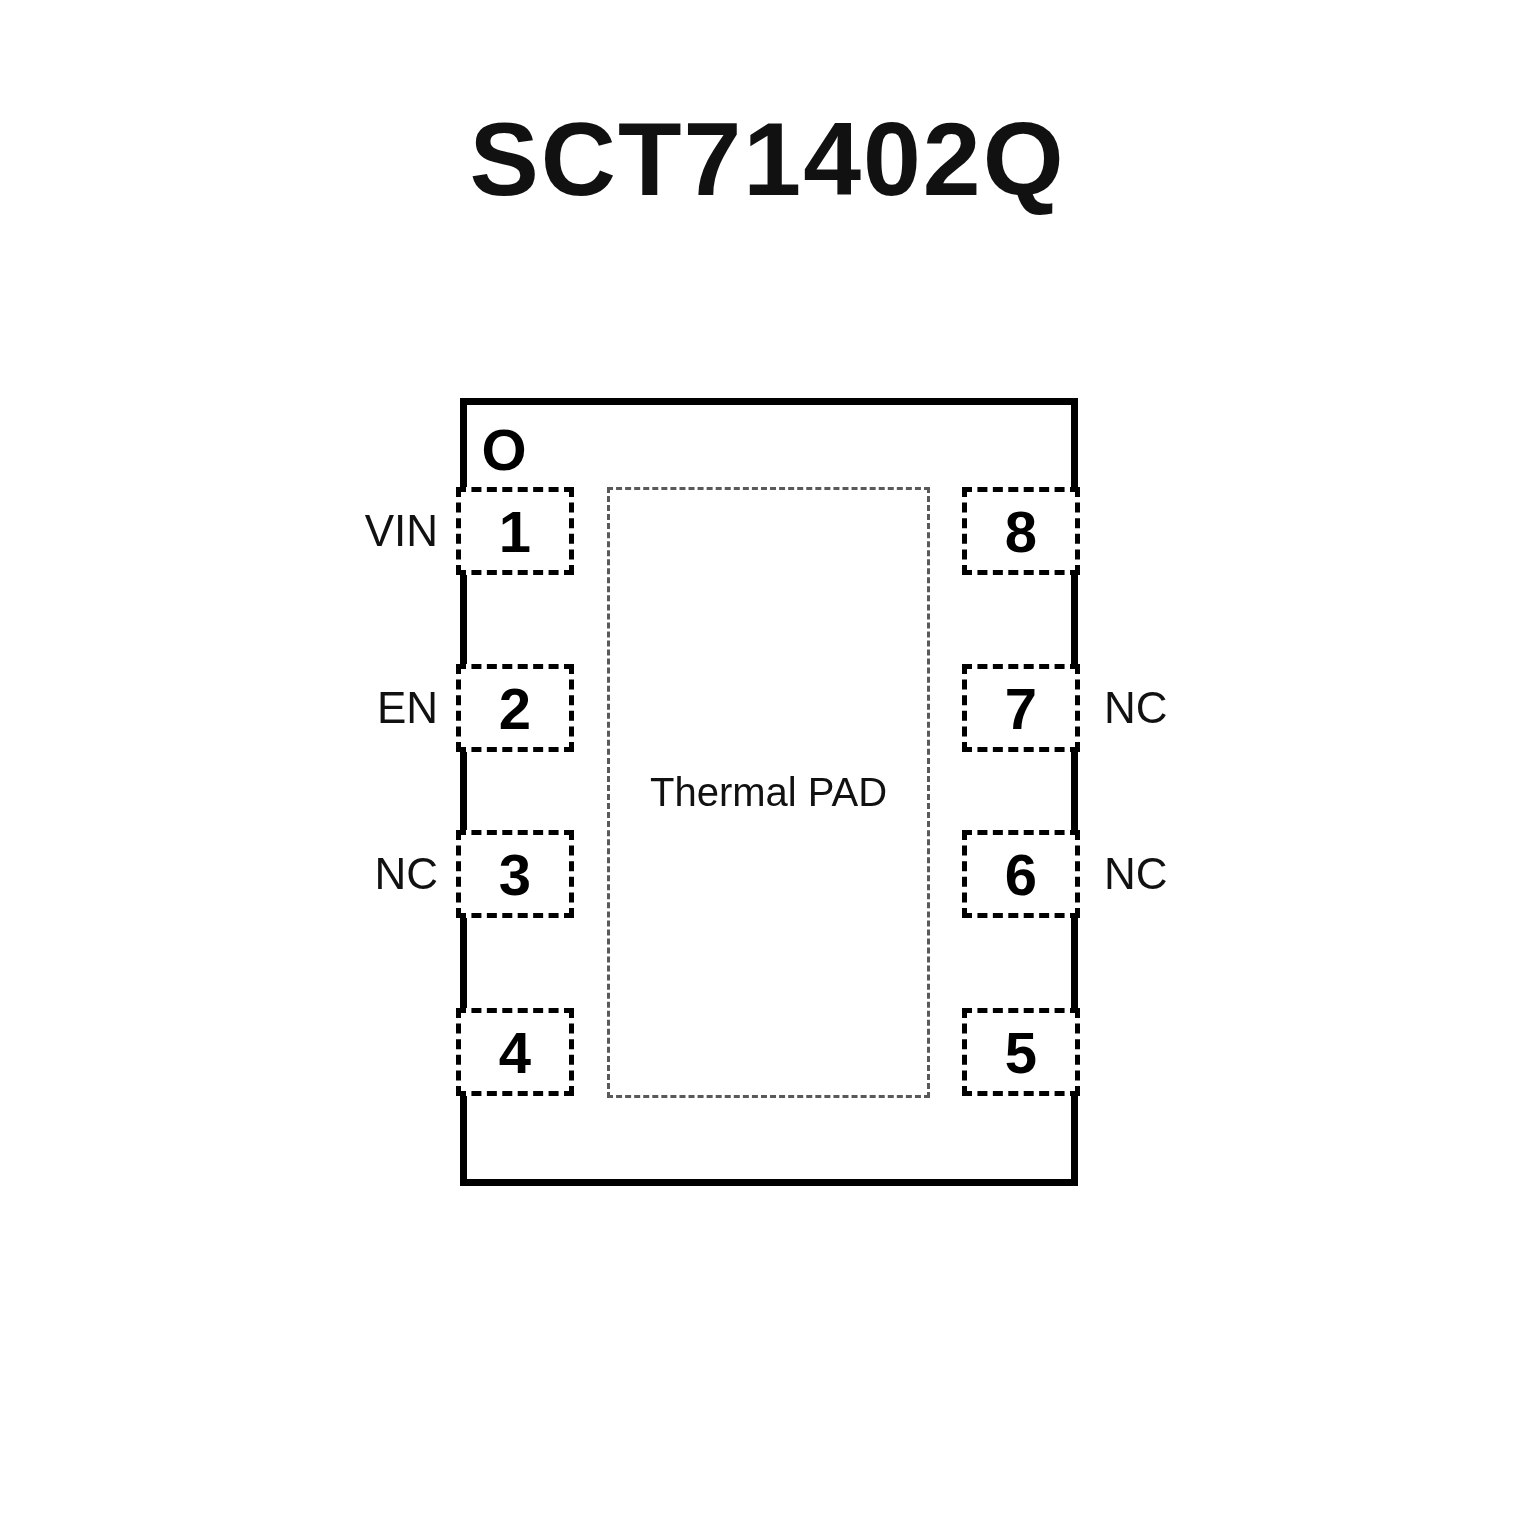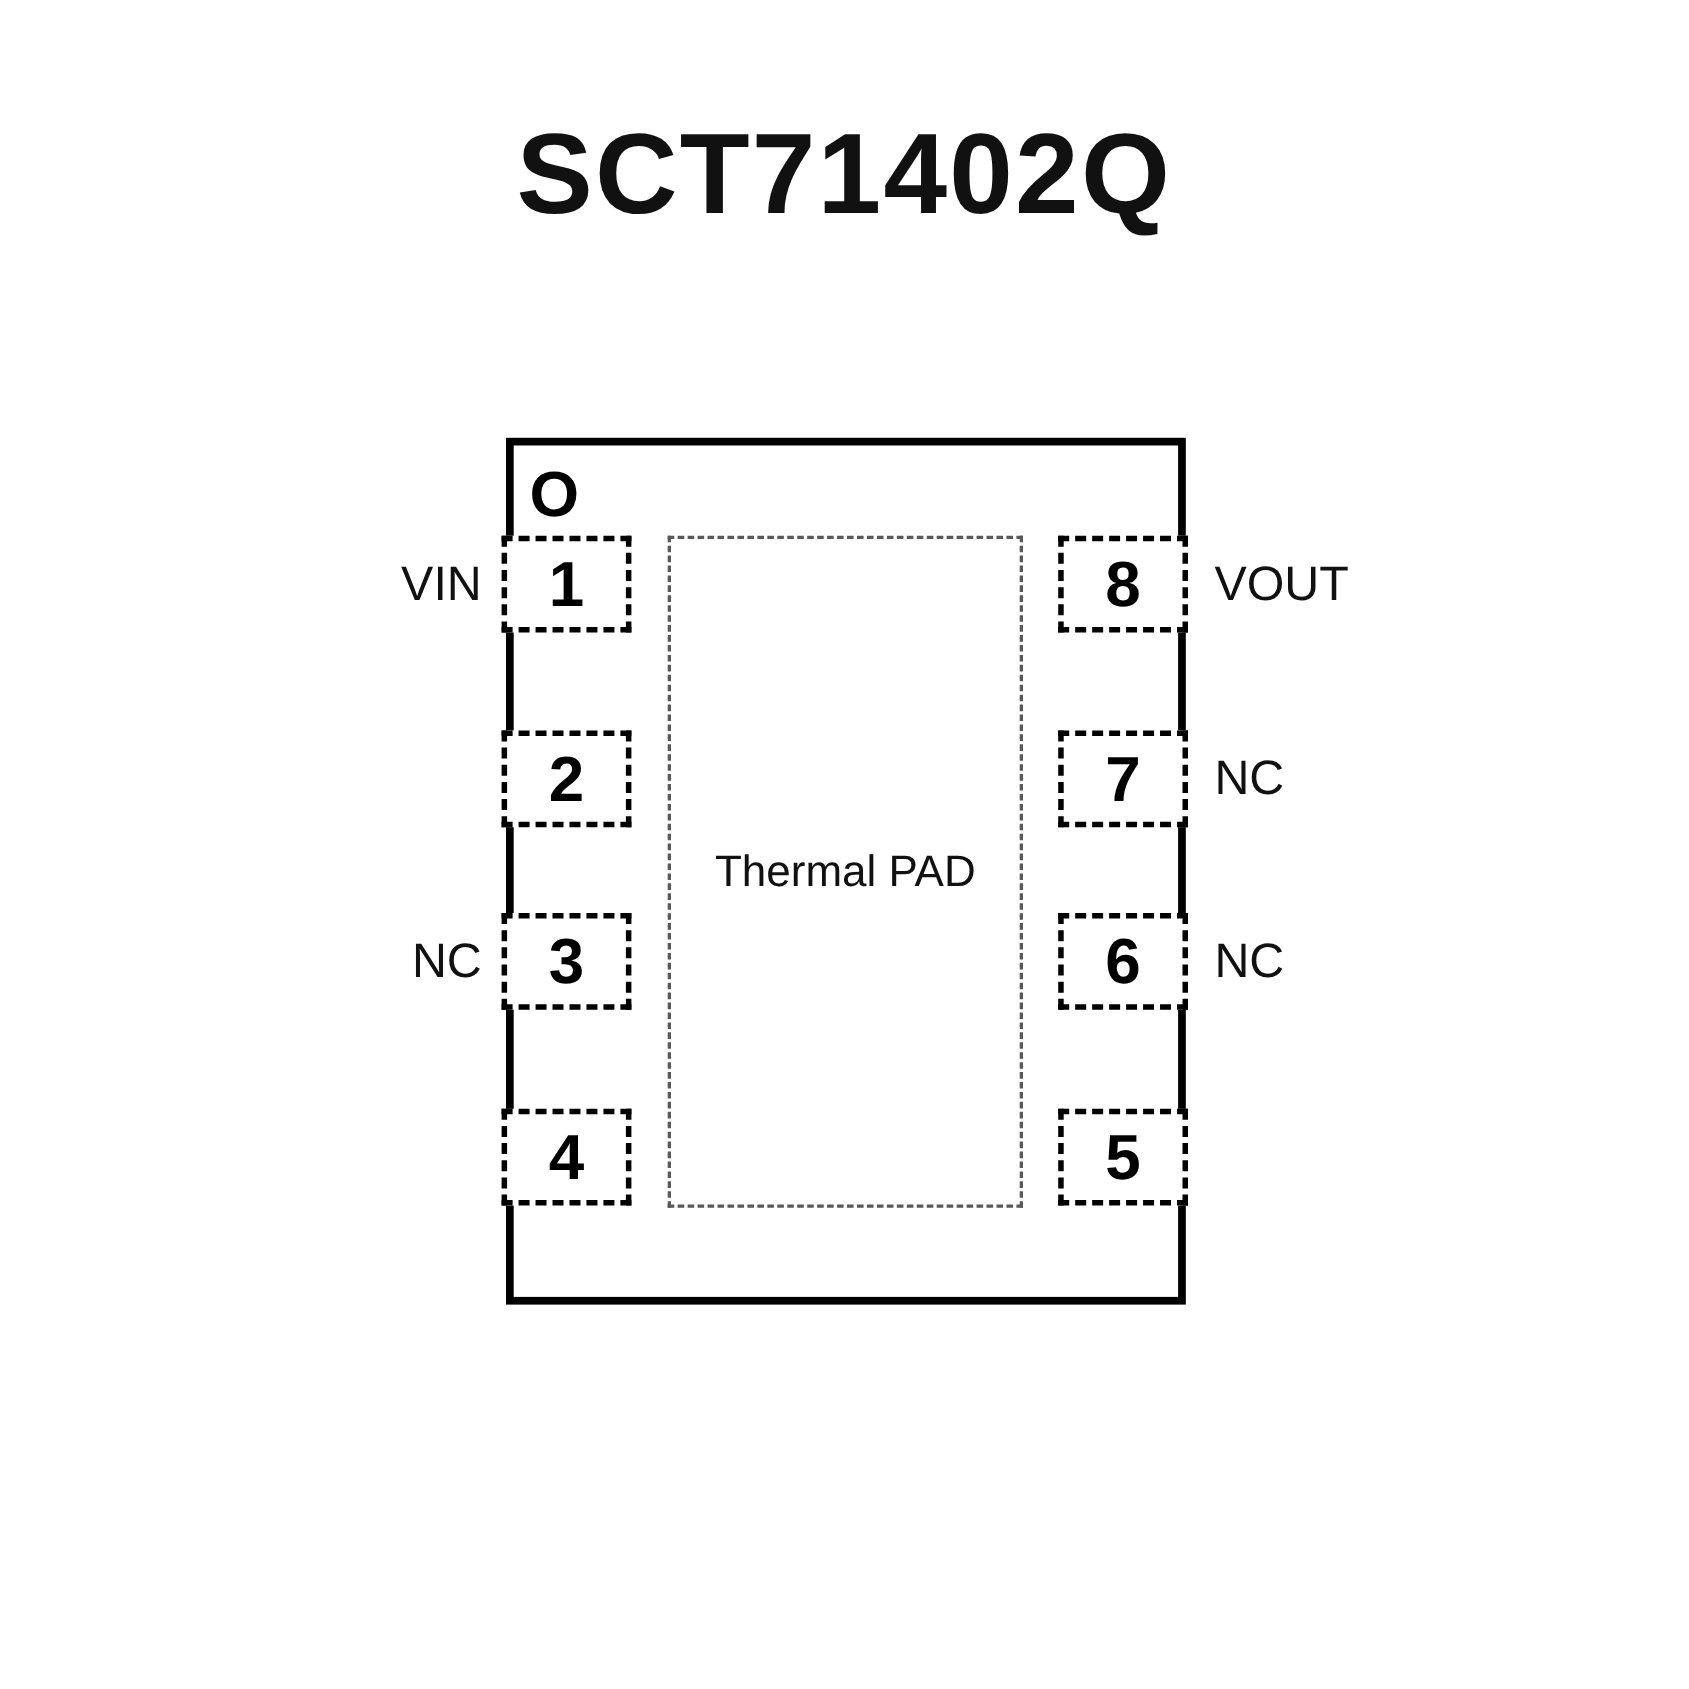--- a/index.html
+++ b/index.html
@@ -142,19 +142,19 @@
     <span class="pin-number">7</span>
   </div>
   <div class="pin-box right row-3">
     <span class="pin-number">6</span>
   </div>
   <div class="pin-box right row-4">
     <span class="pin-number">5</span>
   </div>
 
   <div class="pin-label left row-1">VIN</div>
+  <div class="pin-label left row-2">EN</div>
   <div class="pin-label left row-3">NC</div>
 
-  <div class="pin-label right row-1">VOUT</div>
   <div class="pin-label right row-2">NC</div>
   <div class="pin-label right row-3">NC</div>
 
 </div>
 
 </body></html>

